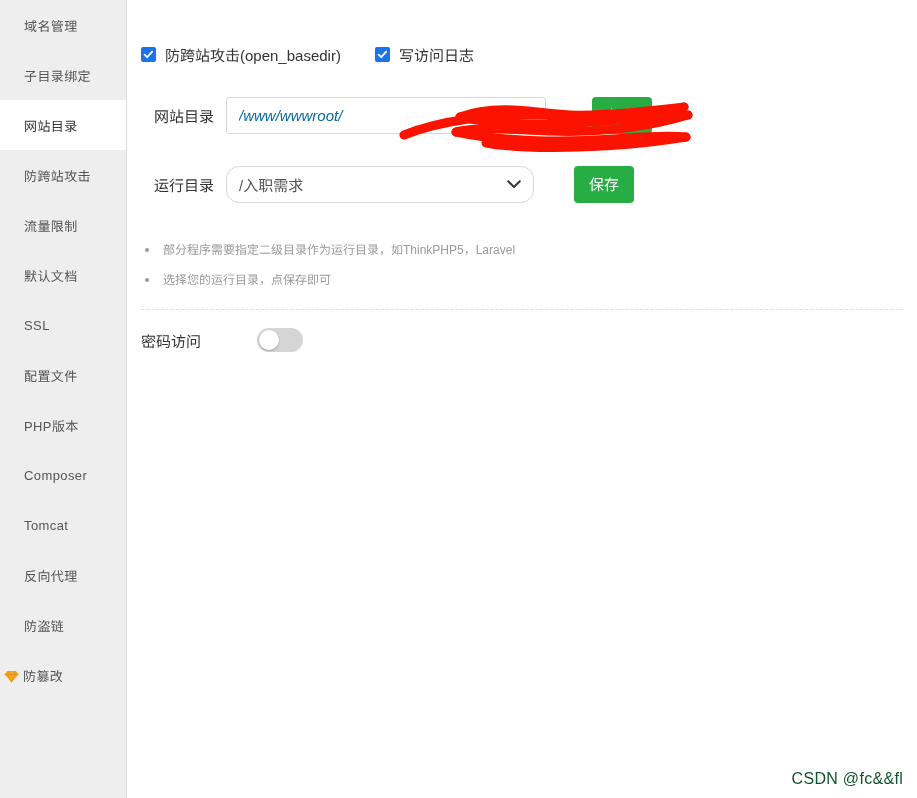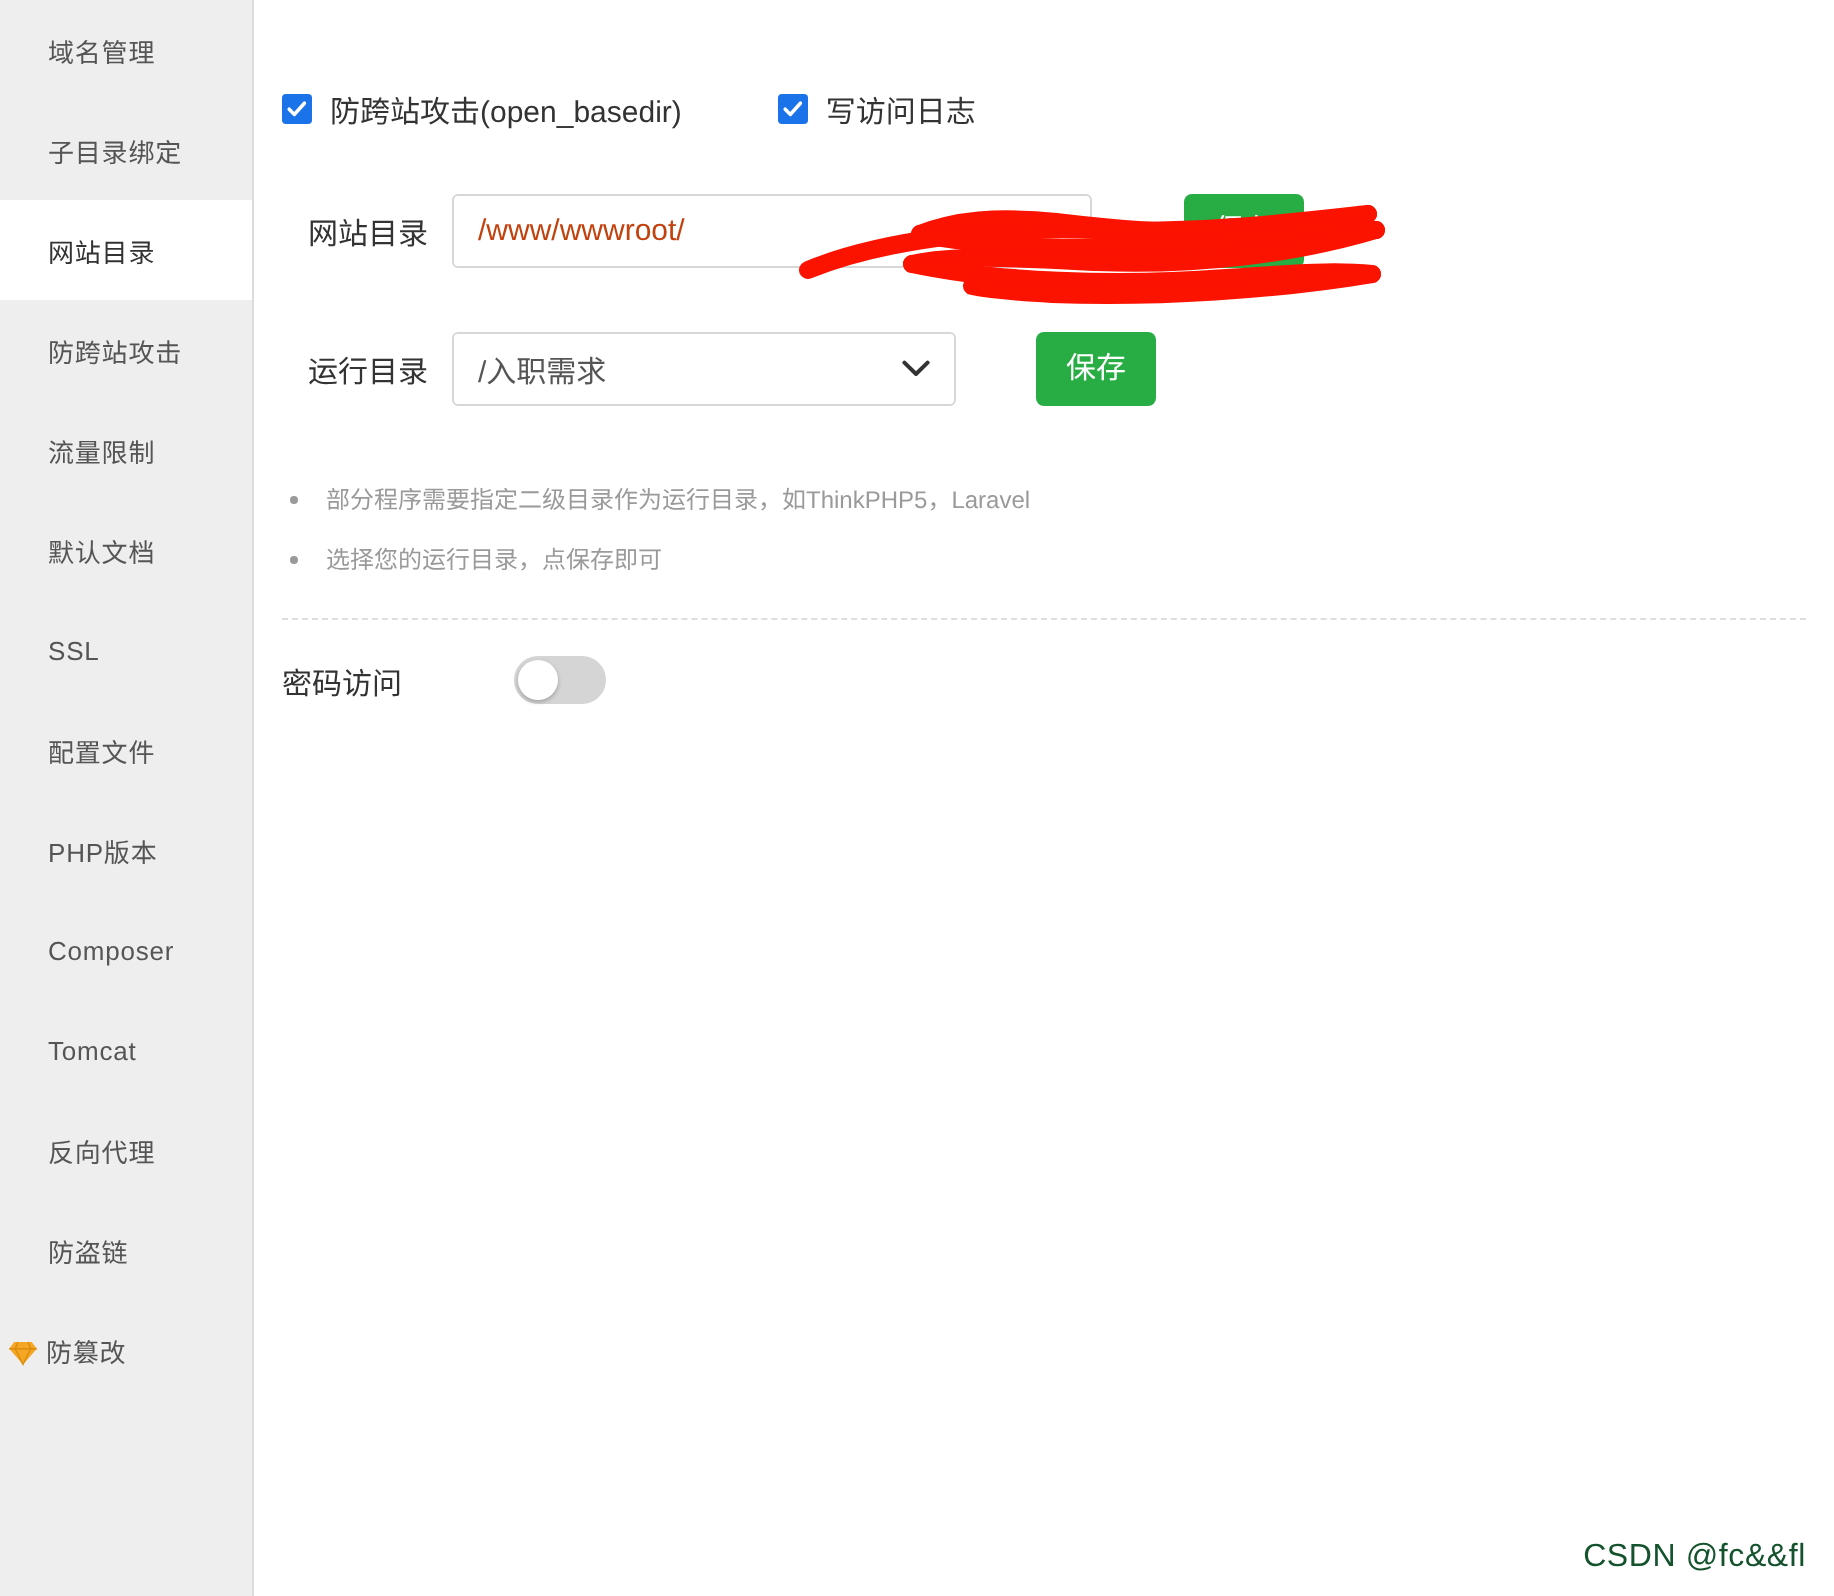--- a/index.html
+++ b/index.html
@@ -72,21 +72,21 @@
     background: #ffffff;
     position: relative;
     padding: 0;
   }
 
   .checkbox-row {
     display: flex;
     align-items: center;
     padding-left: 14px;
     padding-top: 44px;
-    gap: 16px;
+    gap: 2px;
   }
   .cbox-wrap {
     display: flex;
     align-items: center;
     cursor: pointer;
   }
   .cbox-wrap + .cbox-wrap { margin-left: 32px; }
   .cbox {
     width: 15px;
     height: 15px;
@@ -130,43 +130,44 @@
     align-items: center;
   }
   .input-box input {
     border: 0;
     outline: 0;
     background: transparent;
     width: 100%;
     height: 100%;
     padding: 0 34px 0 12px;
     font-size: 15px;
-    color: #c2410c;
+    color: #0369a1;
     font-family: "Liberation Sans", "DejaVu Sans", sans-serif;
+    font-style: italic;
   }
   .folder-btn {
     position: absolute;
     right: -23px;
     top: 50%;
     transform: translateY(-50%);
     width: 22px;
     height: 20px;
     cursor: pointer;
     display: flex;
     align-items: center;
     justify-content: center;
     z-index: 5;
   }
 
   .select-box {
     position: relative;
-    width: 252px;
+    width: 308px;
     height: 37px;
     border: 1px solid #d7d7d7;
-    border-radius: 3px;
+    border-radius: 13px;
     background: #ffffff;
     display: flex;
     align-items: center;
     cursor: pointer;
   }
   .select-box .sel-value {
     padding-left: 12px;
     font-size: 15px;
     color: #555555;
     flex: 1;

